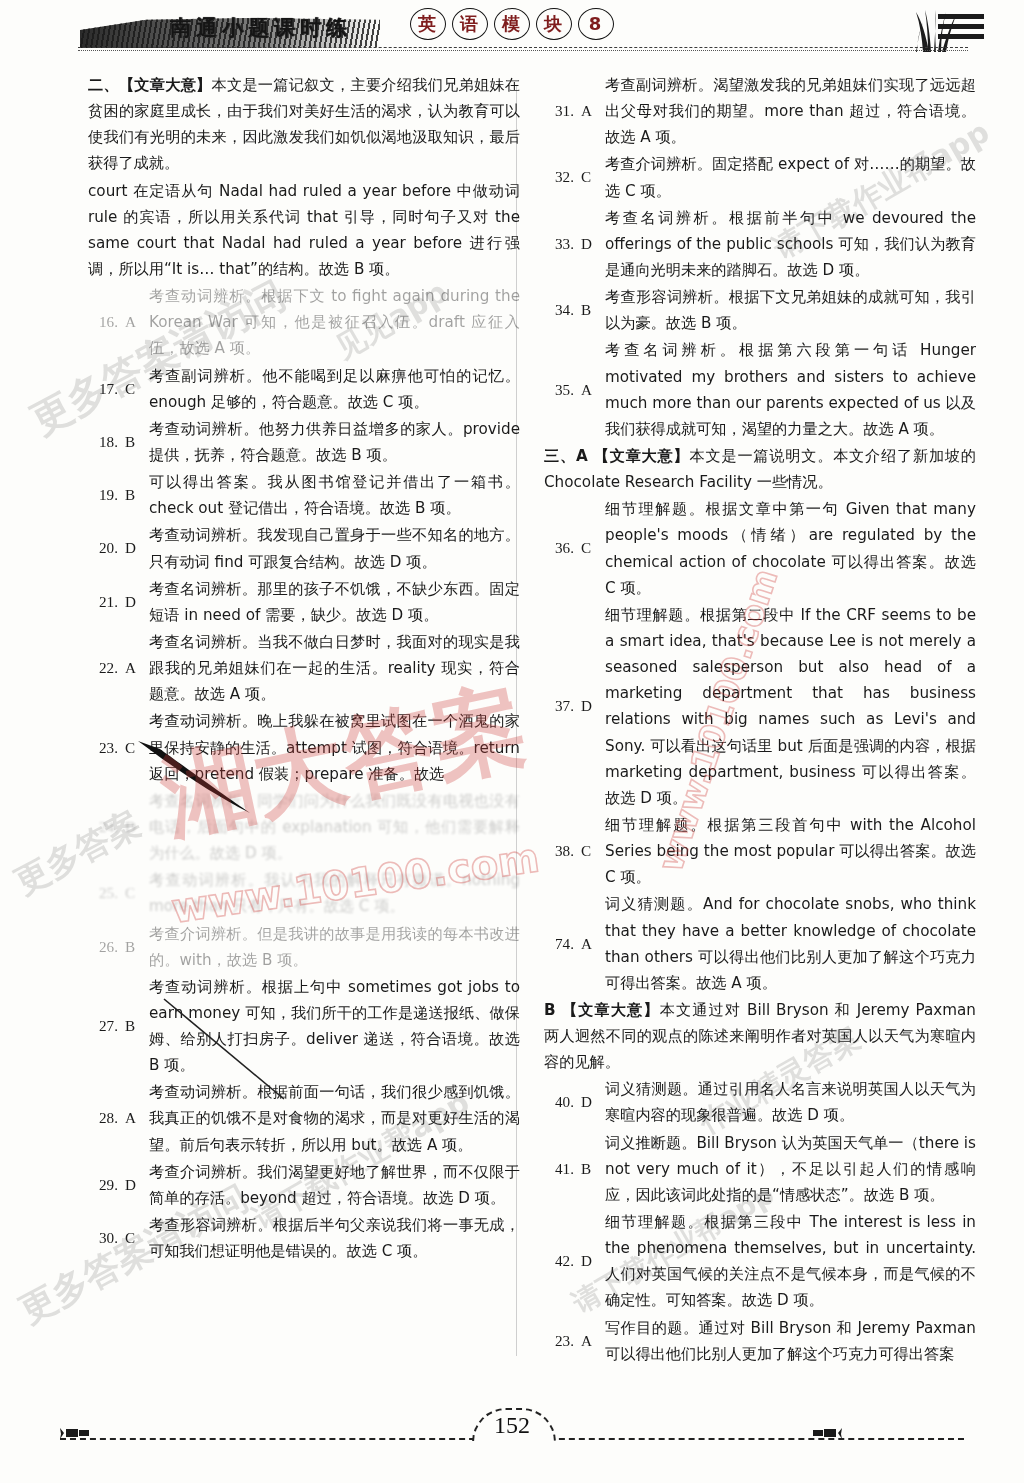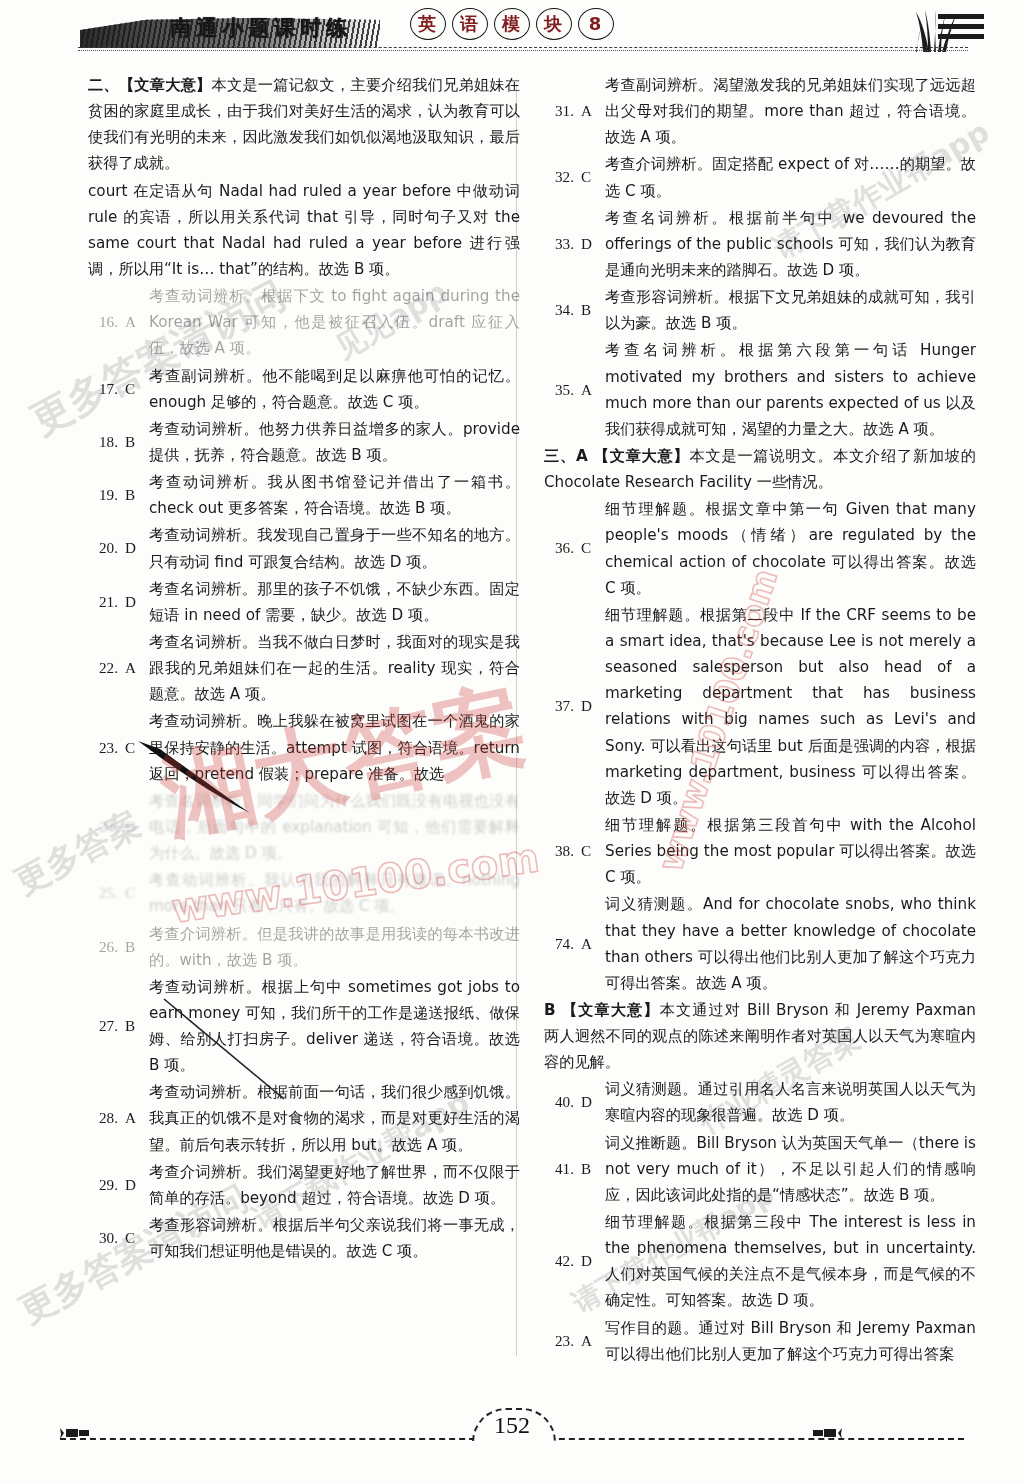--- a/index.html
+++ b/index.html
@@ -196,21 +196,21 @@
           <span class="body cjk">考查副词辨析。他不能喝到足以麻痹他可怕的记忆。enough 足够的，符合题意。故选 C 项。</span>
         </div>
         <div class="item">
           <span class="num">18.</span>
           <span class="ans">B</span>
           <span class="body cjk">考查动词辨析。他努力供养日益增多的家人。provide 提供，抚养，符合题意。故选 B 项。</span>
         </div>
         <div class="item">
           <span class="num">19.</span>
           <span class="ans">B</span>
-          <span class="body cjk">考查动词辨析。我从图书馆登记并借出了一箱书。check out 更多答案，符合语境。故选 B 项。</span>
+          <span class="body cjk">可以得出答案。我从图书馆登记并借出了一箱书。check out 登记借出，符合语境。故选 B 项。</span>
         </div>
         <div class="item">
           <span class="num">20.</span>
           <span class="ans">D</span>
           <span class="body cjk">考查动词辨析。我发现自己置身于一些不知名的地方。只有动词 find 可跟复合结构。故选 D 项。</span>
         </div>
         <div class="item">
           <span class="num">21.</span>
           <span class="ans">D</span>
           <span class="body cjk">考查名词辨析。那里的孩子不饥饿，不缺少东西。固定短语 in need of 需要，缺少。故选 D 项。</span>

